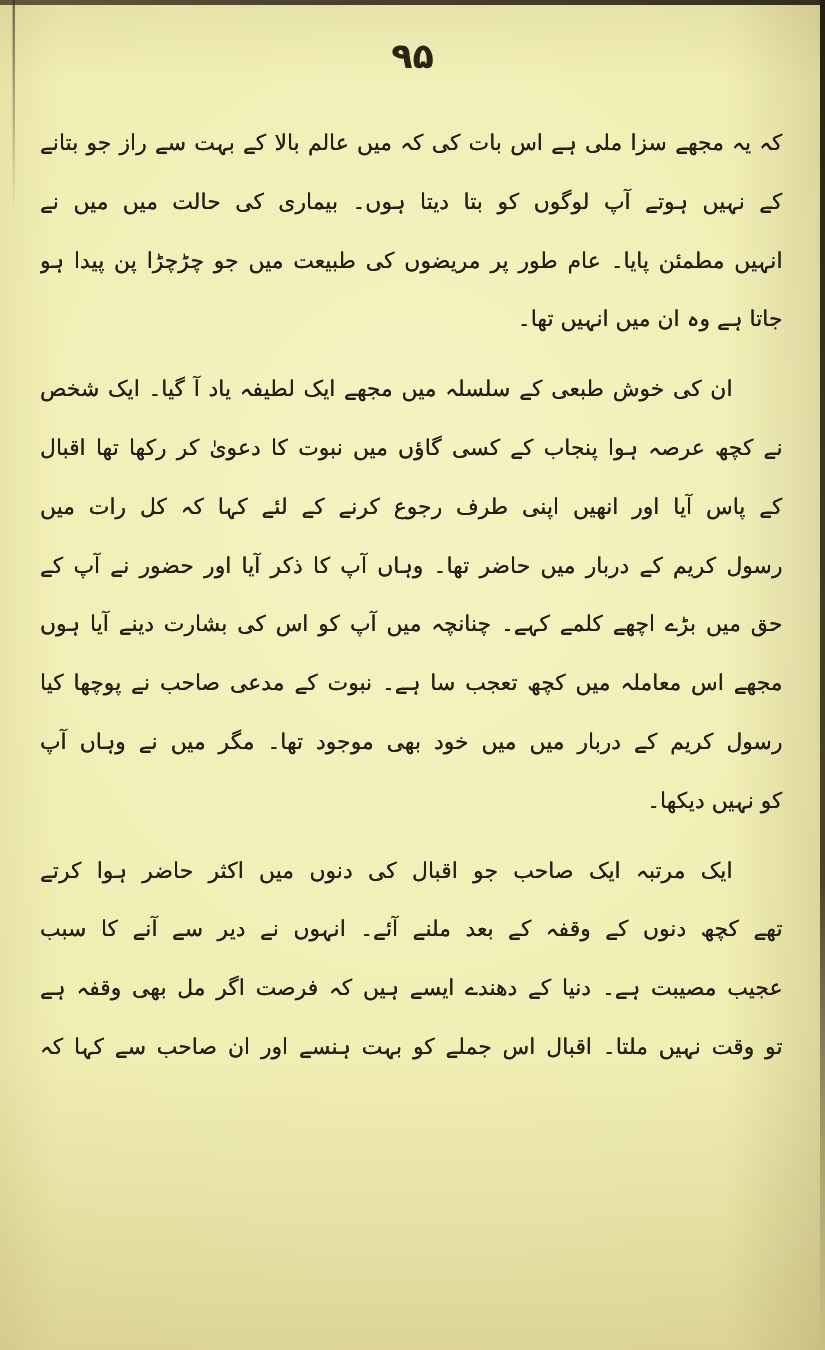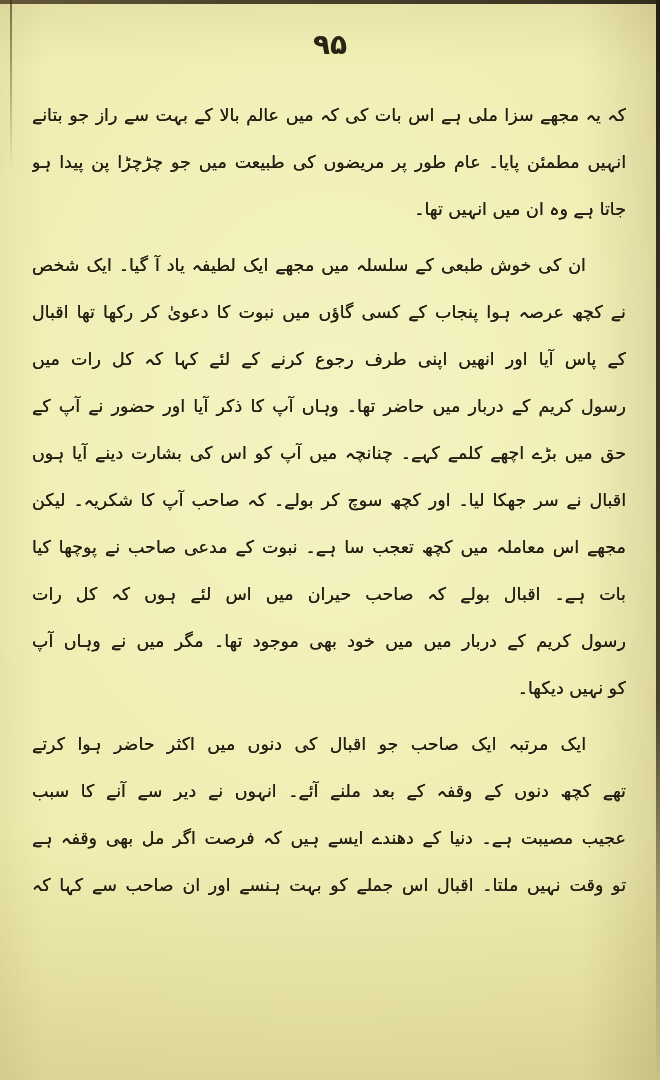--- a/index.html
+++ b/index.html
@@ -77,30 +77,29 @@
 
 <div class="page">
   <div class="edge-top"></div>
   <div class="edge-right"></div>
   <div class="edge-left"></div>
 
   <div class="page-number">۹۵</div>
 
   <div class="text-block">
       <div class="line">کہ یہ مجھے سزا ملی ہے اس بات کی کہ میں عالم بالا کے بہت سے راز جو بتانے</div>
+      <div class="line">کے نہیں ہوتے آپ لوگوں کو بتا دیتا ہوں۔ بیماری کی حالت میں میں نے</div>
       <div class="line">انہیں مطمئن پایا۔ عام طور پر مریضوں کی طبیعت میں جو چڑچڑا پن پیدا ہو</div>
       <div class="line line-end">جاتا ہے وہ ان میں انہیں تھا۔</div>
       <div class="line para-start">ان کی خوش طبعی کے سلسلہ میں مجھے ایک لطیفہ یاد آ گیا۔ ایک شخص جس</div>
       <div class="line">نے کچھ عرصہ ہوا پنجاب کے کسی گاؤں میں نبوت کا دعویٰ کر رکھا تھا اقبال</div>
       <div class="line">کے پاس آیا اور انھیں اپنی طرف رجوع کرنے کے لئے کہا کہ کل رات میں</div>
       <div class="line">رسول کریم کے دربار میں حاضر تھا۔ وہاں آپ کا ذکر آیا اور حضور نے آپ کے</div>
       <div class="line">حق میں بڑے اچھے کلمے کہے۔ چنانچہ میں آپ کو اس کی بشارت دینے آیا ہوں</div>
-      <div class="line">اقبال نے سر جھکا لیا۔ اور کچھ سوچ کر بولے۔ کہ صاحب آپ کا شکریہ۔ لیکن</div>
       <div class="line">مجھے اس معاملہ میں کچھ تعجب سا ہے۔ نبوت کے مدعی صاحب نے پوچھا کیا</div>
-      <div class="line">بات ہے۔ اقبال بولے کہ صاحب حیران میں اس لئے ہوں کہ کل رات</div>
       <div class="line">رسول کریم کے دربار میں میں خود بھی موجود تھا۔ مگر میں نے وہاں آپ</div>
       <div class="line line-end">کو نہیں دیکھا۔</div>
       <div class="line para-start">ایک مرتبہ ایک صاحب جو اقبال کی دنوں میں اکثر حاضر ہوا کرتے</div>
       <div class="line">تھے کچھ دنوں کے وقفہ کے بعد ملنے آئے۔ انہوں نے دیر سے آنے کا سبب</div>
       <div class="line">عجیب مصیبت ہے۔ دنیا کے دھندے ایسے ہیں کہ فرصت اگر مل بھی وقفہ ہے</div>
       <div class="line">تو وقت نہیں ملتا۔ اقبال اس جملے کو بہت ہنسے اور ان صاحب سے کہا کہ</div>
     </div>
 </div>
 
 </body></html>

